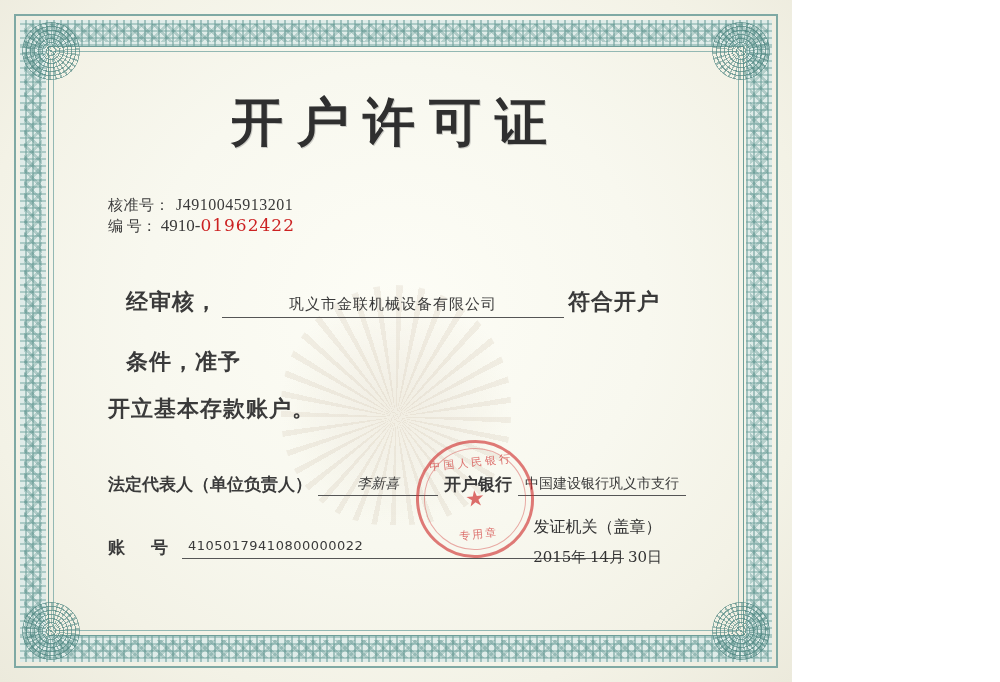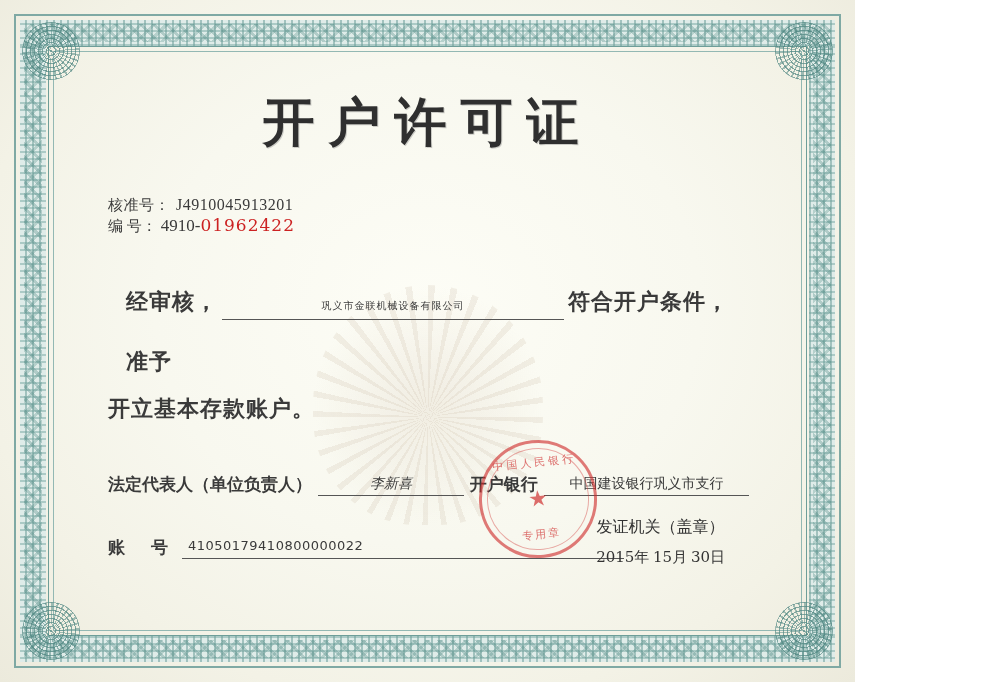--- a/index.html
+++ b/index.html
@@ -8,21 +8,21 @@
     background: #ffffff;
   }
   body {
     width: 1000px;
     height: 682px;
     font-family: "Liberation Serif", serif;
   }
 
   .certificate {
     position: relative;
-    width: 855px;
+    width: 792px;
     height: 682px;
     background:
       radial-gradient(ellipse at 50% 45%, #fdfdf6 0%, #f8f8ef 45%, #f3f2e6 75%, #eceadc 100%);
     overflow: hidden;
   }
 
   
   .border-outer {
     position: absolute;
     left: 14px; top: 14px; right: 14px; bottom: 14px;
@@ -164,21 +164,21 @@
     line-height: 60px;
     letter-spacing: 1px;
     font-family: "DejaVu Sans", sans-serif;
   }
   .para .lead { }
   .fill {
     display: inline-block;
     min-width: 330px;
     border-bottom: 1px solid #555;
     text-align: center;
-    font-size: 10px;
+    font-size: 15px;
     font-weight: normal;
     font-family: "DejaVu Sans", sans-serif;
     padding: 0 6px 2px 6px;
     margin: 0 4px;
     line-height: 22px;
     vertical-align: baseline;
   }
   .para2 {
     margin-top: 2px;
     padding: 0 40px 0 38px;
@@ -343,19 +343,19 @@
       <div class="ring"></div>
       <div class="arc-top">中国人民银行</div>
       <div class="star">★</div>
       <div class="arc-bottom">专用章</div>
     </div>
 
     <div class="issuer">
       <div class="line1">发证机关（盖章）</div>
       <div class="line2">
         <span class="num">2015</span><span>年</span>
-        <span class="num">15</span><span>月</span>
+        <span class="num">14</span><span>月</span>
         <span class="num">30</span><span>日</span>
       </div>
     </div>
 
   </div>
 </div>
 
 </body></html>

